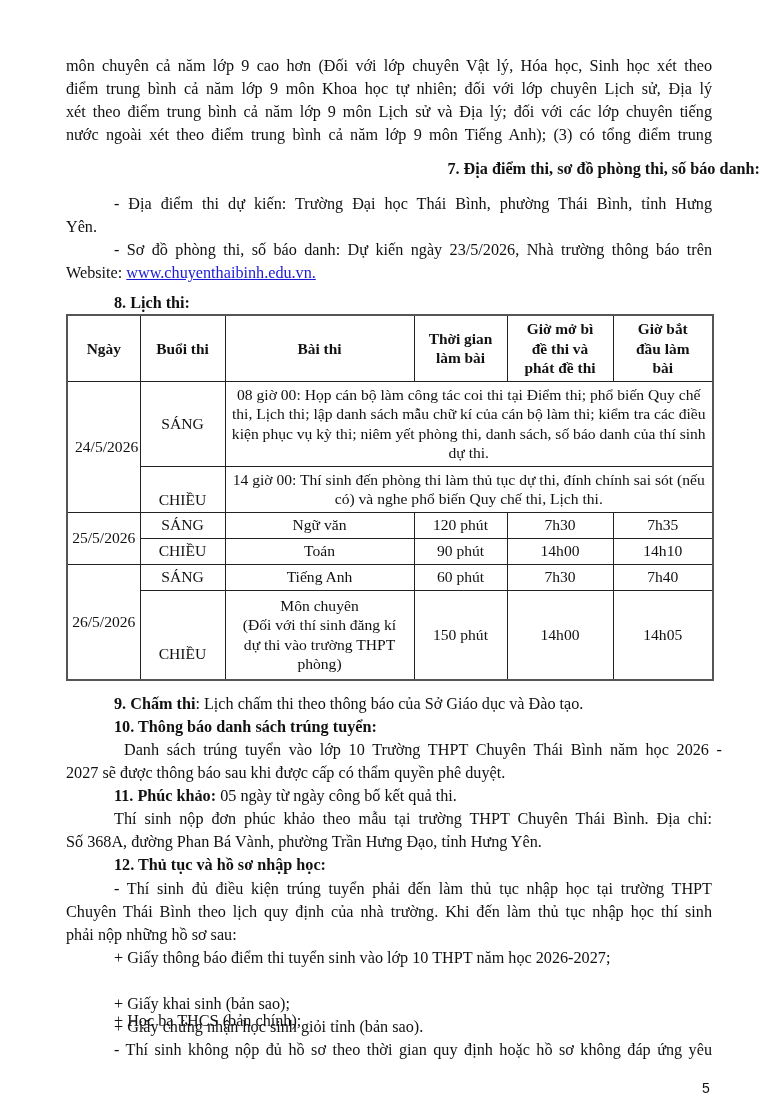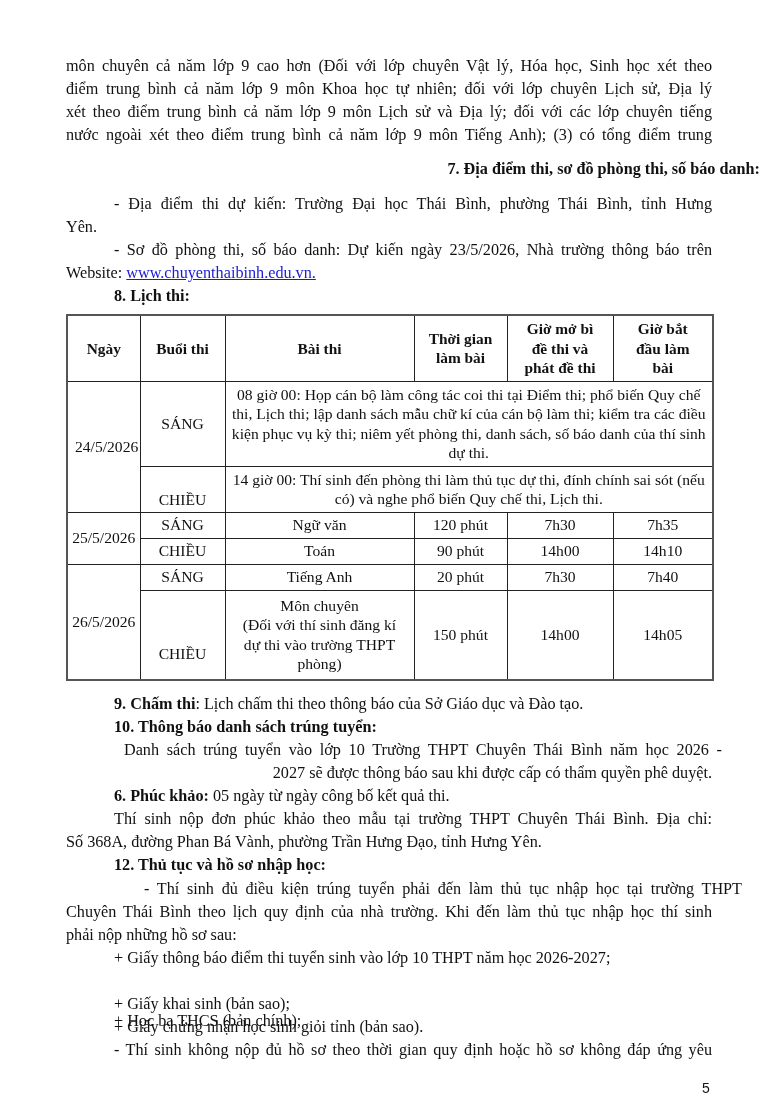--- a/index.html
+++ b/index.html
@@ -29,21 +29,21 @@
   <div class="line just" style="top:124px;">nước ngoài xét theo  điểm trung bình cả năm lớp 9 môn Tiếng Anh); (3) có tổng điểm trung</div>
 
   <div class="line b" style="top:158px; left:114px;text-align:right;">7. Địa điểm thi, sơ đồ phòng thi, số báo danh:</div>
   <div class="line just" style="top:193px; left:114px; width:598px;">- Địa điểm thi dự kiến: Trường Đại học Thái Bình, phường Thái Bình, tỉnh Hưng</div>
   <div class="line" style="top:216px;">Yên.</div>
   <div class="line just" style="top:239px; left:114px; width:598px;">- Sơ đồ phòng thi, số báo danh: Dự kiến ngày 23/5/2026, Nhà trường thông báo trên</div>
   <div class="line" style="top:262px;">
     <span>Website: </span><a class="link" href="#">www.chuyenthaibinh.edu.vn.</a>
   </div>
 
-  <div class="line b" style="top:285px; left:114px;">8. Lịch thi:</div>
+  <div class="line b" style="top:292px; left:114px;">8. Lịch thi:</div>
 
   <table class="sched">
     <colgroup>
       <col style="width:73px">
         <col style="width:85px">
         <col style="width:189px">
         <col style="width:93px">
         <col style="width:106px">
         <col style="width:100px">
     </colgroup>
@@ -88,21 +88,21 @@
       <td>CHIỀU</td>
       <td>Toán</td>
       <td>90 phút</td>
       <td>14h00</td>
       <td>14h10</td>
     </tr>
     <tr style="height:26px;">
       <td rowspan="2" style="padding:0 2px;">26/5/2026</td>
       <td>SÁNG</td>
       <td>Tiếng Anh</td>
-      <td>20 phút</td>
+      <td>60 phút</td>
       <td>7h30</td>
       <td>7h40</td>
     </tr>
     <tr style="height:90px;">
       <td style="vertical-align:bottom; padding-bottom:16px;">CHIỀU</td>
       <td>
         <div>Môn chuyên</div>
         <div>(Đối với thí sinh đăng kí</div>
         <div>dự thi vào trường THPT</div>
         <div>phòng)</div>
@@ -113,30 +113,30 @@
     </tr>
   </tbody>
     </table>
 
   <div class="line" style="top:693px; left:114px;">
     <span class="b">9. Chấm thi</span><span>: Lịch chấm thi theo thông báo của Sở Giáo dục và Đào tạo.</span>
   </div>
 
   <div class="line b" style="top:716px; left:114px;">10. Thông báo danh sách trúng tuyển:</div>
   <div class="line just" style="top:739px; left:114px; width:598px;margin-left:10px;"> Danh sách trúng tuyển vào lớp 10 Trường THPT Chuyên Thái Bình năm học 2026 -</div>
-  <div class="line" style="top:762px;text-align:right;">2027 sẽ được thông báo sau khi được cấp có thẩm quyền phê duyệt.</div>
+  <div class="line" style="top:762px;">2027 sẽ được thông báo sau khi được cấp có thẩm quyền phê duyệt.</div>
 
   <div class="line" style="top:785px; left:114px;">
-    <span class="b">6. Phúc khảo:</span><span> 05 ngày từ ngày công bố kết quả thi.</span>
+    <span class="b">11. Phúc khảo:</span><span> 05 ngày từ ngày công bố kết quả thi.</span>
   </div>
   <div class="line just" style="top:808px; left:114px; width:598px;">Thí sinh nộp đơn phúc khảo theo mẫu tại trường THPT Chuyên Thái Bình. Địa chỉ:</div>
   <div class="line" style="top:831px;">Số 368A, đường Phan Bá Vành, phường Trần Hưng Đạo, tỉnh Hưng Yên.</div>
 
   <div class="line b" style="top:854px; left:114px;">12. Thủ tục và hồ sơ nhập học:</div>
-  <div class="line just" style="top:878px; left:114px; width:598px;margin-left:30px;">- Thí sinh đủ điều kiện trúng tuyển phải đến làm thủ tục nhập học tại trường THPT</div>
+  <div class="line just" style="top:878px; left:114px; width:598px;">- Thí sinh đủ điều kiện trúng tuyển phải đến làm thủ tục nhập học tại trường THPT</div>
   <div class="line just" style="top:901px;">Chuyên Thái Bình theo lịch quy định của nhà trường. Khi đến làm thủ tục nhập học thí sinh</div>
   <div class="line" style="top:924px;">phải nộp những hồ sơ sau:</div>
   <div class="line" style="top:947px; left:114px;">+ Giấy thông báo điểm thi tuyển sinh vào lớp 10 THPT năm học 2026-2027;</div>
   <div class="line" style="top:1010px; left:114px;">+ Học bạ THCS (bản chính);</div>
   <div class="line" style="top:993px; left:114px;">+ Giấy khai sinh (bản sao);</div>
   <div class="line" style="top:1016px; left:114px;">+ Giấy chứng nhận học sinh giỏi tỉnh (bản sao).</div>
   <div class="line just" style="top:1039px; left:114px; width:598px;">- Thí sinh không nộp đủ hồ sơ theo thời gian quy định hoặc hồ sơ không đáp ứng yêu</div>
 
   <div class="pagenum">5</div>
 </div>

